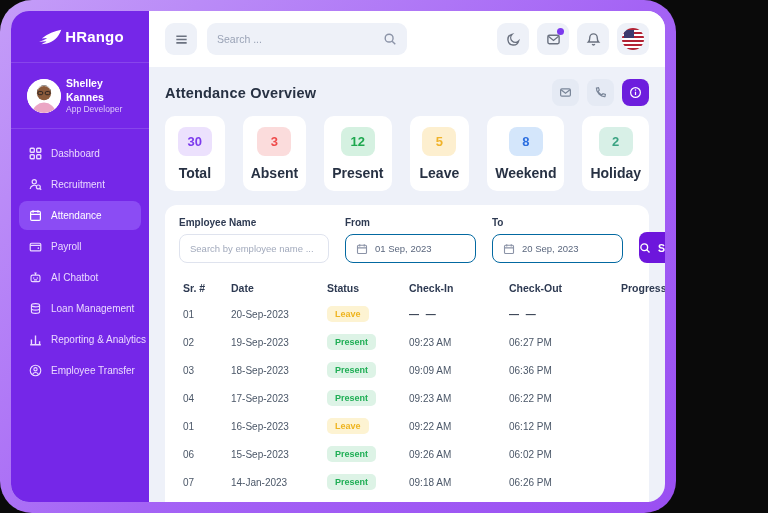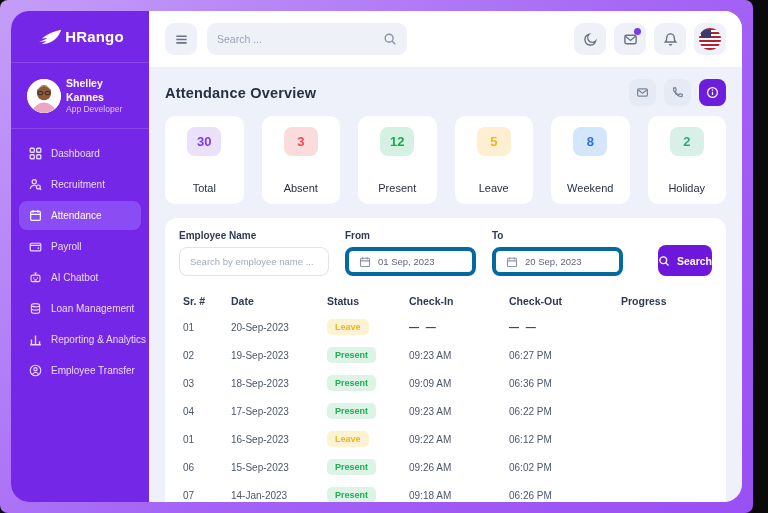--- a/index.html
+++ b/index.html
@@ -3,22 +3,22 @@
 <meta charset="utf-8">
 <style>
   * { margin:0; padding:0; box-sizing:border-box; }
   html,body { width:768px; height:513px; }
   body {
     font-family:"Liberation Sans", "DejaVu Sans", sans-serif;
     background:#0a0a0a;
     overflow:hidden;
   }
   .frame {
-    width:753px; height:513px;
-    border-radius:8px;
+    width:676px; height:513px;
+    border-radius:32px;
     background:linear-gradient(135deg,#c49df8 0%,#a463f5 55%,#9a4ff2 100%);
     padding:11px;
   }
   .app {
     width:100%; height:100%;
     border-radius:18px;
     overflow:hidden;
     display:flex;
     background:#eef1f9;
   }
@@ -96,41 +96,41 @@
   .stats { display:flex; gap:18px; margin-bottom:14px; }
   .stat-card {
     flex:1; background:#fff; border-radius:10px; padding:11px 8px 10px;
     display:flex; flex-direction:column; align-items:center;
   }
   .stat-chip {
     min-width:34px; height:29px; padding:0 8px; border-radius:8px;
     display:flex; align-items:center; justify-content:center;
     font-size:13px; font-weight:bold;
   }
-  .stat-label { margin-top:26px; font-size:11px; color:#273143; font-weight:400;}
+  .stat-label { margin-top:9px; font-size:14px; color:#273143; font-weight:700;}
   .chip-total   { background:#ece1fd; color:#7c3aed; }
   .chip-absent  { background:#fbdcdc; color:#ef4a4a; }
   .chip-present { background:#d5f1e1; color:#1ea84f; }
   .chip-leave   { background:#fdefcf; color:#f0b32a; }
   .chip-weekend { background:#d4e6fb; color:#2d6fe0; }
   .chip-holiday { background:#d8f0e7; color:#3aa382; }
   
   .panel { background:#fff; border-radius:12px; padding:12px 14px 10px; }
   .filters { display:flex; gap:16px; align-items:flex-end; }
   .field { display:flex; flex-direction:column; }
   .field-label { font-size:10px; font-weight:bold; color:#2e3a52; margin-bottom:6px; }
   .text-input {
     height:29px; border:1px solid #dfe3ee; border-radius:8px;
     padding:0 10px; font-size:9.5px; color:#44506a; outline:none; font-family:inherit;
     background:#fff;
   }
   .text-input::placeholder { color:#a2aabc; }
   .field-employee .text-input { width:150px; }
   .date-input {
-    height:29px; border:4px solid #0369a1; border-radius:8px;
+    height:29px; border:1px solid #0369a1; border-radius:8px;
     display:flex; align-items:center; gap:7px; padding:0 10px; width:131px;
     font-size:9.5px; color:#5b677e; cursor:pointer;
   }
   .date-input svg { width:12px; height:12px; stroke:#8b93a7; flex:0 0 12px; }
   .btn-search {
     margin-left:auto; height:31px; padding:0 0; border:none; border-radius:8px;
     background:#6d16dc; color:#fff; font-size:10.5px; font-weight:600;
     display:flex; align-items:center; gap:7px; cursor:pointer; font-family:inherit;
   }
   .btn-search svg { width:12px; height:12px; stroke:#fff; }

